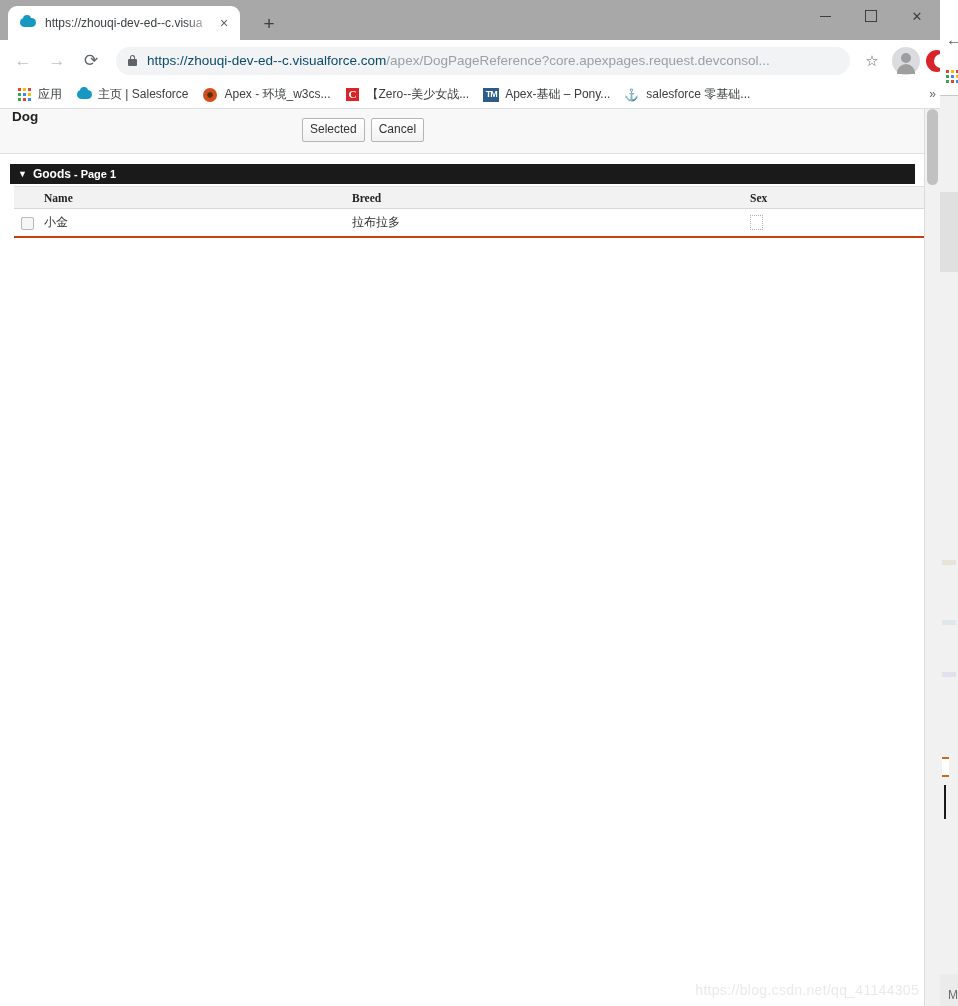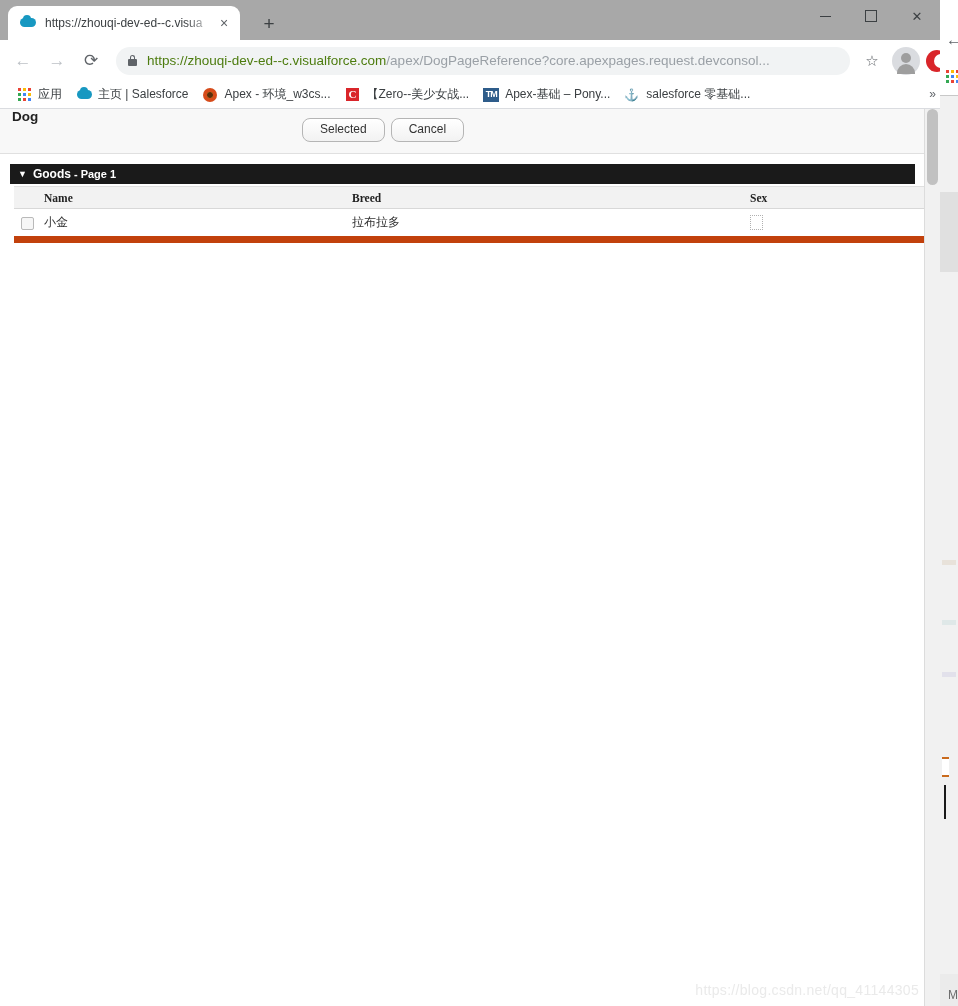--- a/index.html
+++ b/index.html
@@ -184,21 +184,21 @@
   }
   .lock .body { position:absolute; bottom:0; left:0; width:9px; height:7px; background:#5f6368; border-radius:1px; }
   .lock .shackle { position:absolute; top:0; left:2px; width:5px; height:5px;
      border:1.5px solid #5f6368; border-bottom:none; border-radius:3px 3px 0 0; box-sizing:border-box;}
   .url {
     font-size: 13.5px;
     white-space: nowrap;
     overflow: hidden;
     color: #9aa0a6;
   }
-  .url .host { color: #4d7c0f; }
+  .url .host { color: #0c4a6e; }
   .star {
     flex: 0 0 auto;
     width: 28px; height: 28px;
     display:flex; align-items:center; justify-content:center;
     color:#5f6368; font-size: 15px;
     margin-left: 2px;
     cursor:pointer;
   }
   .avatar {
     flex: 0 0 auto;
@@ -320,22 +320,22 @@
     left: 302px; top: 9px;
     display: flex;
     gap: 6px;
   }
   .vf-btn {
     font-family: "Liberation Sans", sans-serif;
     font-size: 12px;
     color: #333;
     background: linear-gradient(to bottom, #ffffff 0%, #f2f2f2 100%);
     border: 1px solid #b5b5b5;
-    border-radius: 8px;
-    padding: 3px 17px 4px;
+    border-radius: 2px;
+    padding: 3px 7px 4px;
     cursor: pointer;
     line-height: 1.25;
   }
 
   
   .sec-wrap { padding: 10px 10px 0 10px; }
   .sec-bar {
     background: #1a1a1a;
     color: #ffffff;
     height: 20px;
@@ -376,21 +376,21 @@
   }
   table.vf th.cb { width: 22px; padding:0; }
   table.vf td {
     border-bottom: 1px solid #e6dfb8;
     font-size: 12px;
     color: #333;
     height: 27px;
     padding: 0 0 0 8px;
     background: #ffffff;
   }
-  table.vf tr.last td { border-bottom: 7px solid #c2410c; }
+  table.vf tr.last td { border-bottom: 2px solid #c2410c; }
   table.vf td.cb { width: 22px; padding: 0 0 0 4px; }
   .vf-check {
     -webkit-appearance: none;
     appearance: none;
     width: 13px; height: 13px;
     border: 1px solid #b9b9b9;
     background: #f6f6f6;
     border-radius: 2px;
     margin: 0 0 0 3px;
     vertical-align: middle;

